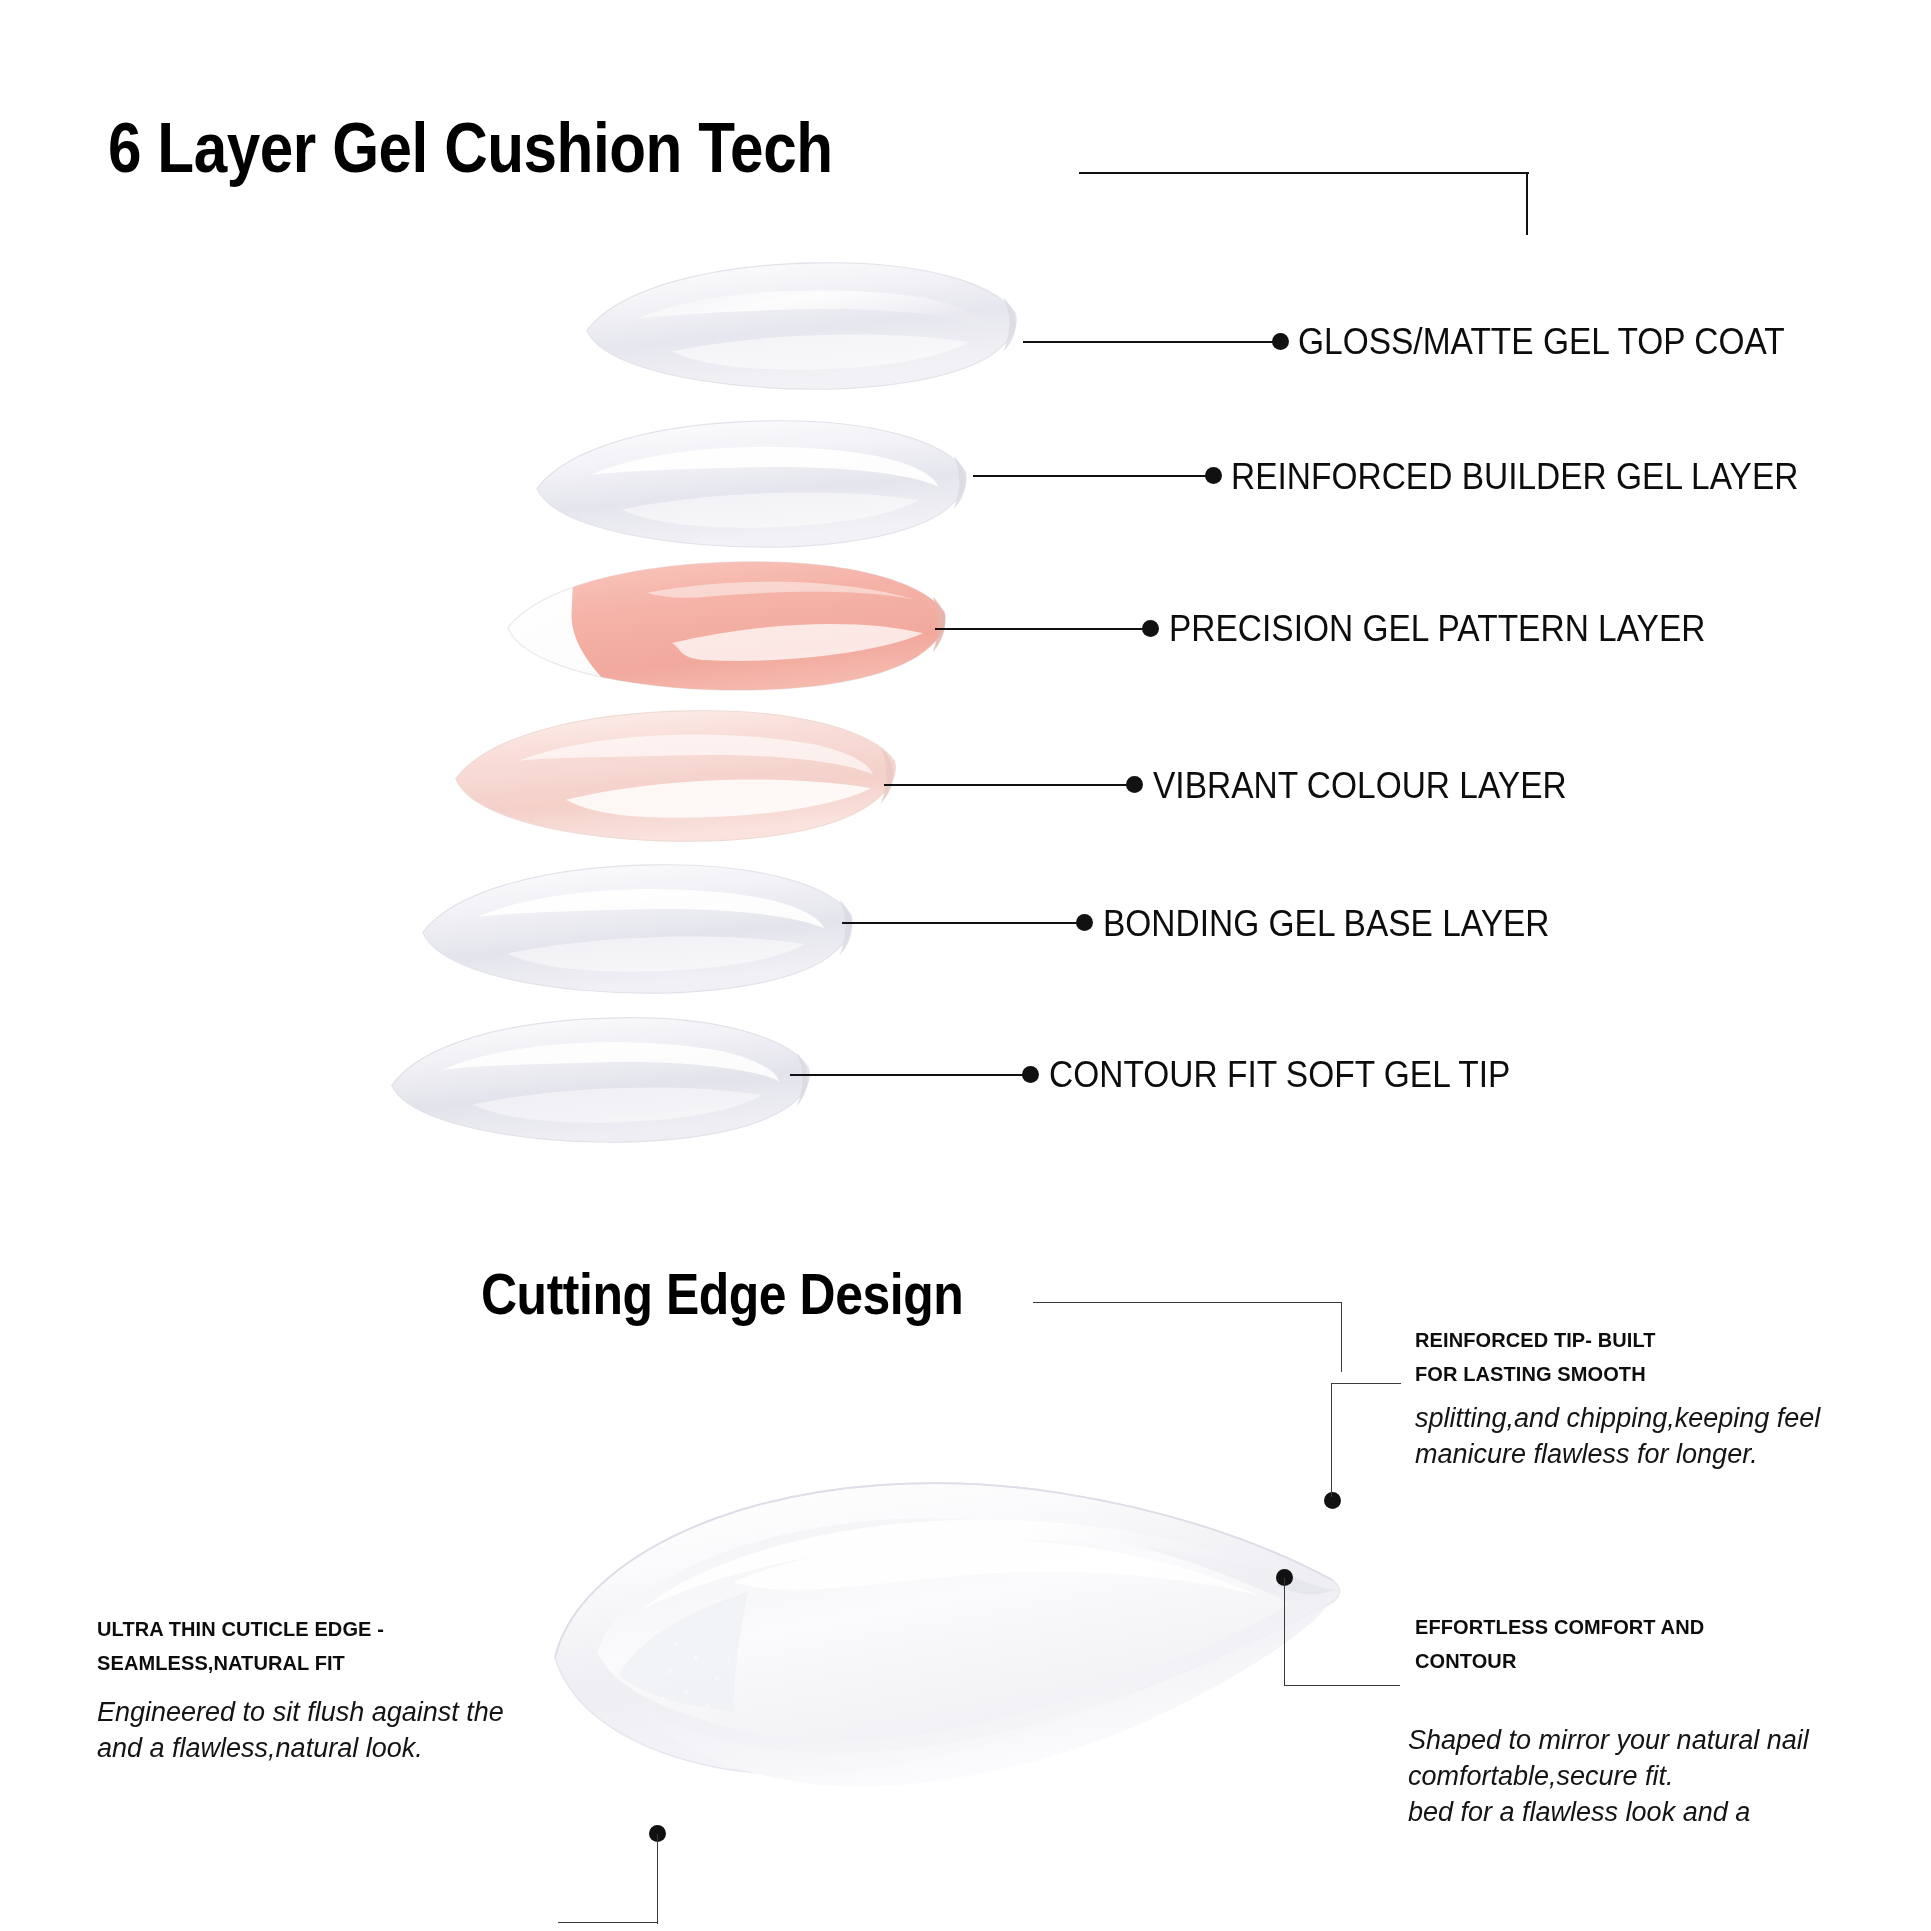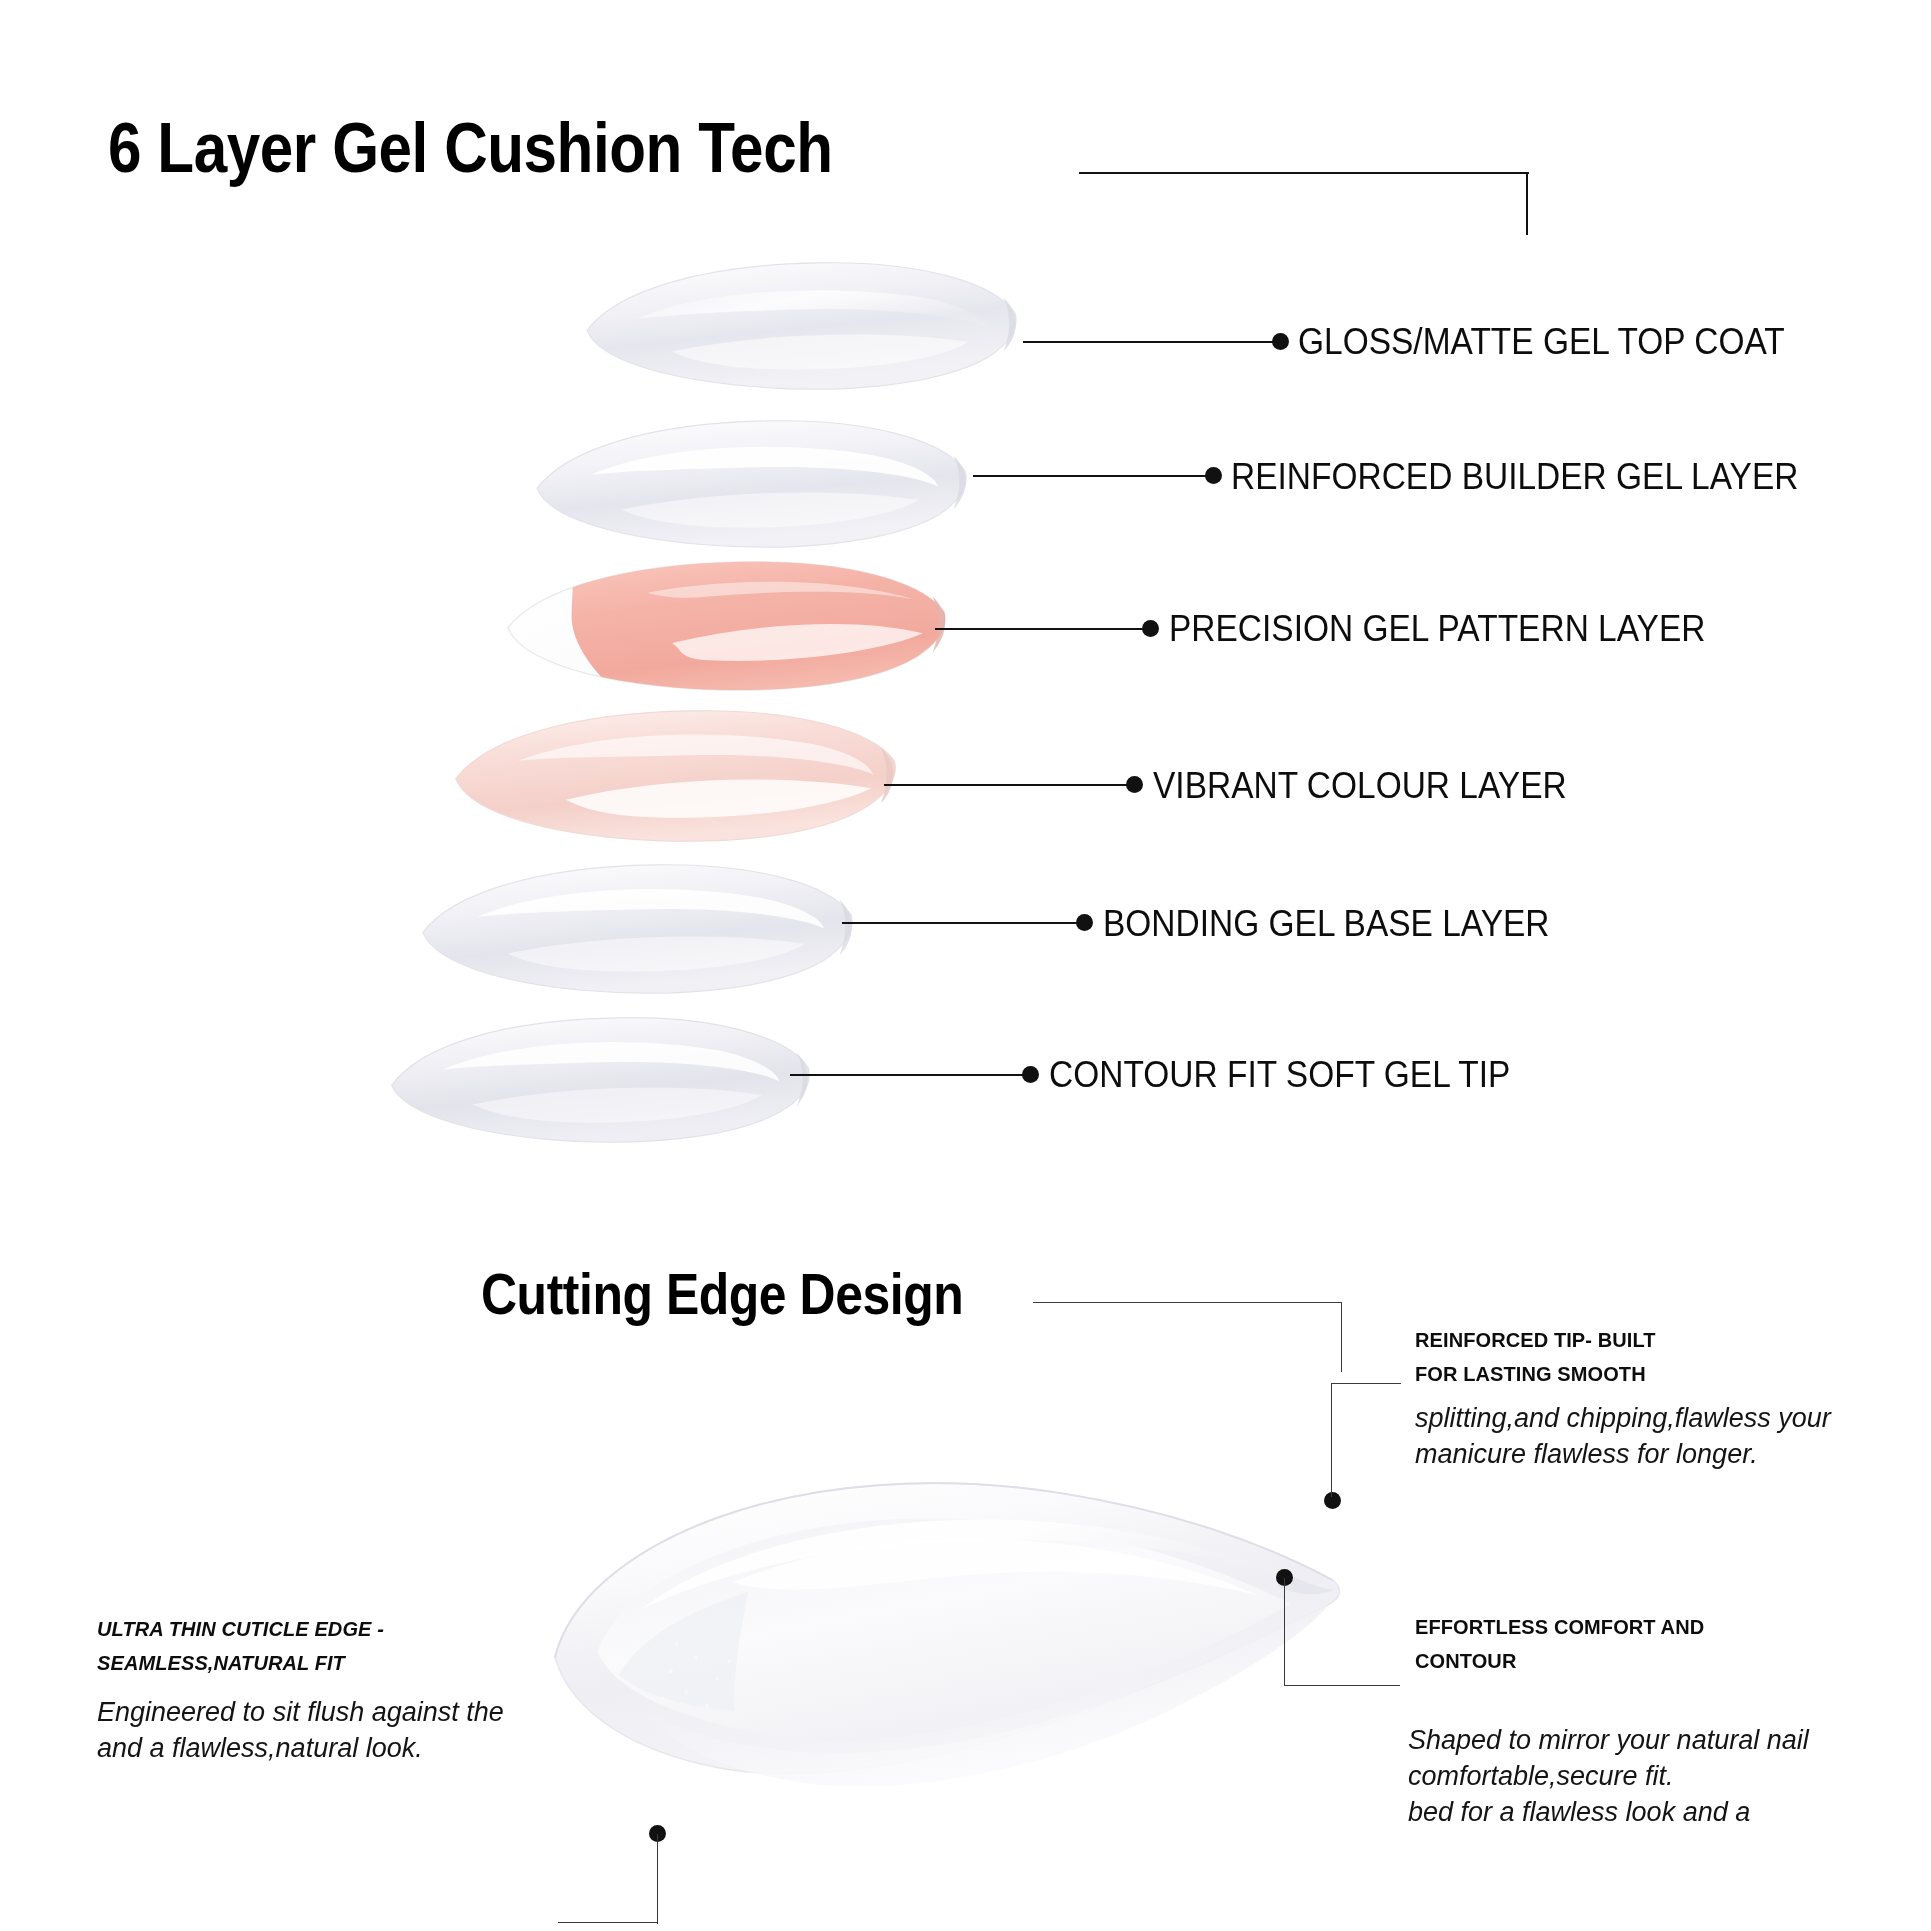--- a/index.html
+++ b/index.html
@@ -337,41 +337,41 @@
   </div>
 
   <div class="dot" style="left:1324px; top:1492px;"></div>
   <div class="thin-v" style="left:1331px; top:1383px; height:114px;"></div>
   <div class="thin-h" style="left:1331px; top:1383px; width:70px;"></div>
   <div class="callout-head" style="left:1415px; top:1323px; width:444px;">
     <div>REINFORCED TIP- BUILT</div>
     <div>FOR LASTING SMOOTH</div>
   </div>
   <div class="callout-body" style="left:1415px; top:1400px; width:463px;">
-    <div>splitting,and chipping,flawless your</div>
+    <div>splitting,and chipping,keeping feel</div>
     <div>manicure flawless for longer.</div>
   </div>
 
   <div class="dot" style="left:1276px; top:1569px;"></div>
   <div class="thin-v" style="left:1284px; top:1578px; height:108px;"></div>
   <div class="thin-h" style="left:1284px; top:1685px; width:116px;"></div>
   <div class="callout-head" style="left:1415px; top:1610px; width:463px;">
     <div>EFFORTLESS COMFORT AND</div>
     <div>CONTOUR</div>
   </div>
   <div class="callout-body" style="left:1408px; top:1722px; width:473px;">
     <div>Shaped to mirror your natural nail</div>
     <div>comfortable,secure fit.</div>
     <div>bed for a flawless look and a</div>
   </div>
 
   <div class="dot" style="left:649px; top:1825px;"></div>
   <div class="thin-v" style="left:657px; top:1834px; height:90px;"></div>
   <div class="thin-h" style="left:558px; top:1922px; width:100px;"></div>
-  <div class="callout-head" style="left:97px; top:1612px; width:454px;font-style:italic;">
+  <div class="callout-head" style="left:97px; top:1612px; width:454px;">
     <div>ULTRA THIN CUTICLE EDGE -</div>
     <div>SEAMLESS,NATURAL FIT</div>
   </div>
   <div class="callout-body" style="left:97px; top:1694px; width:454px;">
     <div>Engineered to sit flush against the</div>
     <div>and a flawless,natural look.</div>
   </div>
 
 </div>
 

